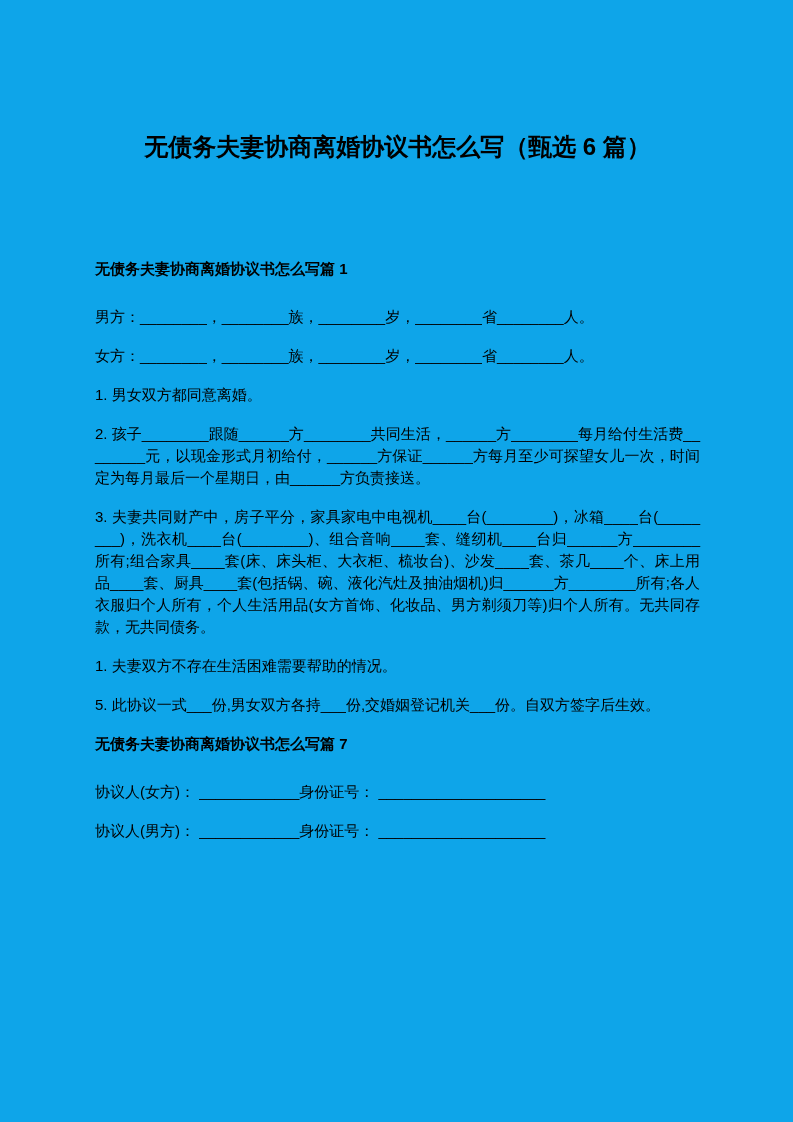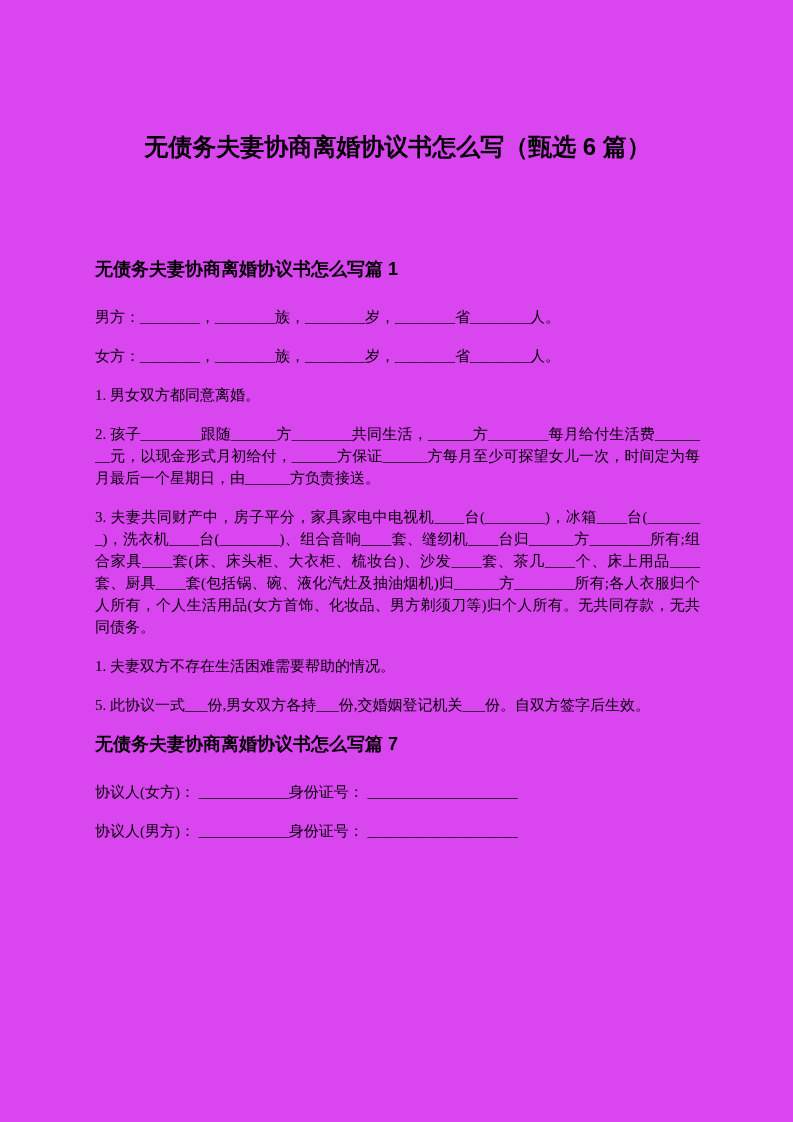--- a/index.html
+++ b/index.html
@@ -6,44 +6,44 @@
   html, body {
     margin: 0;
     padding: 0;
     background: #ffffff;
   }
   .page {
     position: relative;
     width: 793px;
     height: 1122px;
     margin: 0 auto;
-    background: #d946ef;
+    background: #0ea5e9;
     color: #000000;
     padding: 130px 93px 40px 95px;
     overflow: hidden;
   }
   .doc-title {
     font-family: "Liberation Sans", sans-serif;
     font-size: 24px;
     font-weight: 700;
     line-height: 34px;
     text-align: center;
     margin: 0 0 94px 0;
     color: #000000;
   }
   .section-heading {
     font-family: "Liberation Sans", sans-serif;
-    font-size: 18px;
+    font-size: 15px;
     font-weight: 700;
     line-height: 22px;
     margin: 0 0 26px 0;
     color: #000000;
   }
   .body-par {
-    font-family: Liberation Serif, serif;
+    font-family: Liberation Sans, sans-serif;
     font-size: 15px;
     line-height: 22px;
     margin: 0 0 17px 0;
     text-align: justify;
     color: #000000;
     word-break: break-all;
   }
 </style>
 </head>
 <body>

